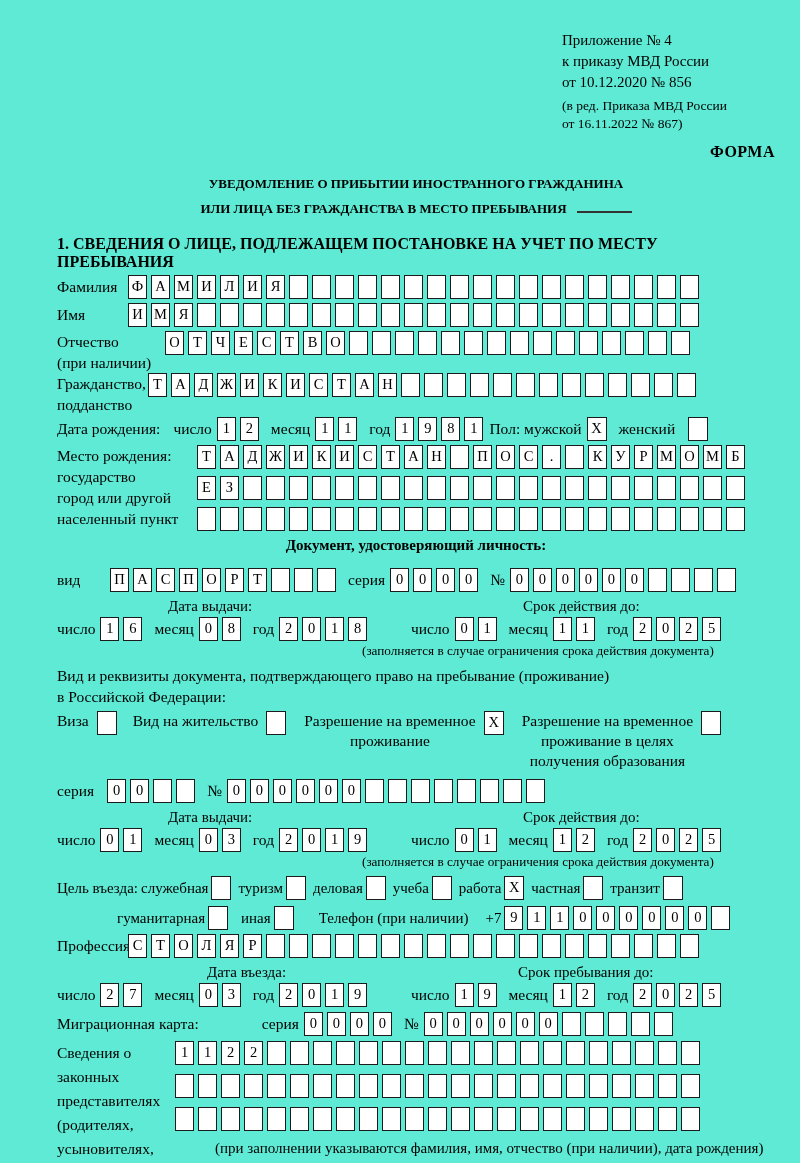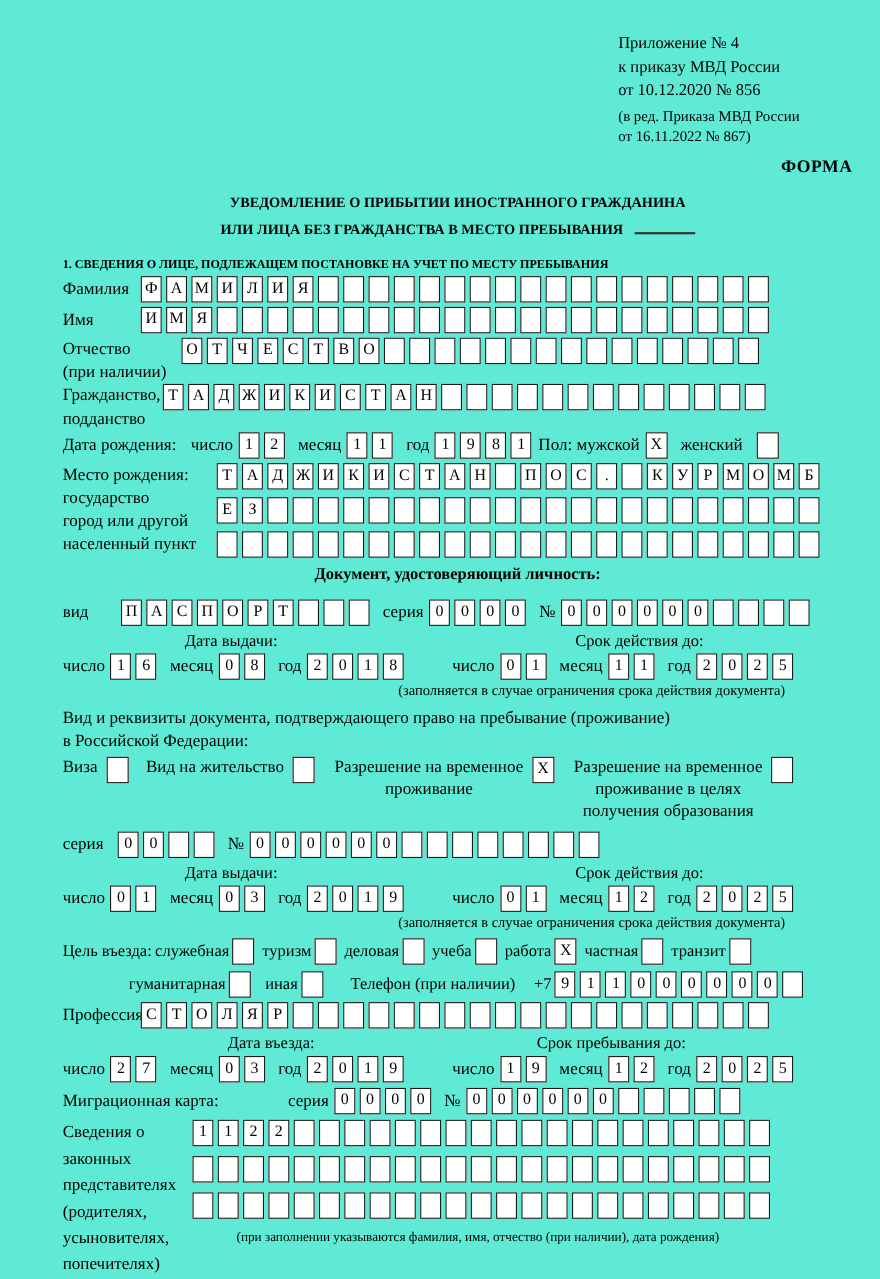--- a/index.html
+++ b/index.html
@@ -7,21 +7,21 @@
     width:800px;height:1163px;background:#5eead4;color:#000;
     font-family:"Liberation Serif","DejaVu Serif",serif;
     font-size:15.5px;box-sizing:border-box;
     padding:30px 25px 0 57px;position:relative;overflow:hidden;
   }
   .hdr{margin-left:505px;line-height:21px;font-size:15px;}
   .hdr .rev{font-size:13.5px;line-height:18px;margin-top:4px;}
   .forma{margin-top:10px;text-align:right;font-weight:bold;font-size:16px;letter-spacing:.5px;}
   .title{margin-top:10px;text-align:center;font-weight:bold;font-size:13px;line-height:25px;}
   .blank-underline{display:inline-block;width:55px;border-bottom:2px solid #333;height:14px;margin-left:10px;}
-  .sec-head{margin-top:14px;font-weight:bold;font-size:11px;}
+  .sec-head{margin-top:14px;font-weight:bold;font-size:16px;}
   .frow{display:flex;align-items:flex-start;margin-top:4px;}
   .lbl{flex:0 0 auto;line-height:24px;}
   .lbl2{flex:0 0 auto;line-height:21px;}
   .boxes{display:inline-flex;flex:0 0 auto;}
   .cb{
     display:inline-block;width:19px;height:24px;box-sizing:border-box;
     border:1.8px solid #1b1b1b;margin-right:4px;text-align:center;
     font-size:14.5px;line-height:21px;background:#fff;
   }
   .chk{
@@ -34,34 +34,34 @@
   .w-cit{width:91px;}
   .w-place{width:140px;}
   .inline-gap{display:inline-block;width:8px;flex:0 0 auto;}
   .gap40{display:inline-block;width:40px;flex:0 0 auto;}
   .dl{line-height:24px;margin-right:5px;flex:0 0 auto;}
   .dl-m{line-height:24px;margin:0 5px 0 8px;flex:0 0 auto;}
   .heads{position:relative;height:18px;margin-top:6px;font-size:15px;}
   .heads .h-left{position:absolute;left:111px;top:0;}
   .heads .h-right{position:absolute;left:466px;top:0;}
   .heads-entry .h-left{left:150px;}
-  .heads-entry .h-right{left:431px;}
+  .heads-entry .h-right{left:461px;}
   .note-right{margin-top:2px;margin-left:305px;font-size:13.2px;}
   .intro{margin-top:6px;line-height:21px;}
   .opts{display:flex;align-items:flex-start;margin-top:4px;}
   .opt{display:flex;align-items:flex-start;flex:0 0 auto;}
   .opt-lines{text-align:center;line-height:20px;flex:0 0 auto;}
   .opt .chk{margin-left:8px;}
   .purpose-row{font-size:15px;}
   .purpose-row .dl{margin-right:3px;}
   .purpose-row .chk{margin-right:7px;}
   .rep{display:flex;align-items:flex-start;margin-top:5px;}
   .rep-label{width:118px;line-height:24px;flex:0 0 auto;}
   .rep-rows .boxes{margin-bottom:9px;display:flex;}
-  .rep-note{font-size:12px;margin-left:40px;margin-top:2px;}
+  .rep-note{font-size:15px;margin-left:40px;margin-top:2px;}
   .doc-head{text-align:center;font-weight:bold;font-size:15px;margin-top:2px;}
   .mig-gap{display:inline-block;width:58px;flex:0 0 auto;}
 </style>
 </head>
 <body>
 
 <div class="page">
 
   <div class="hdr">
     <div>Приложение № 4</div>

